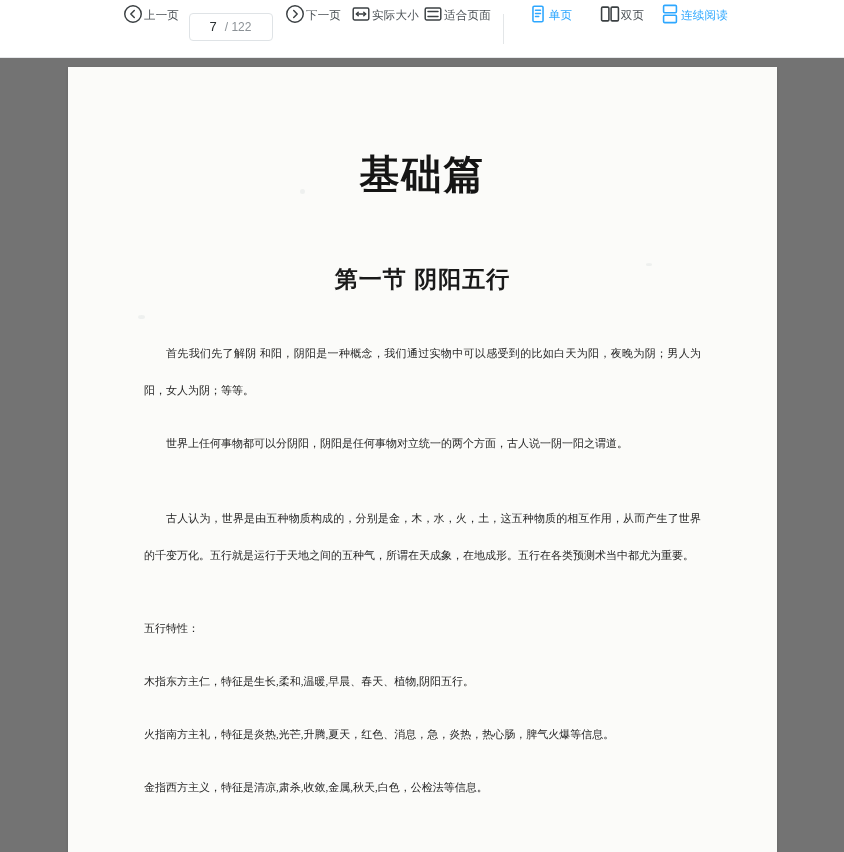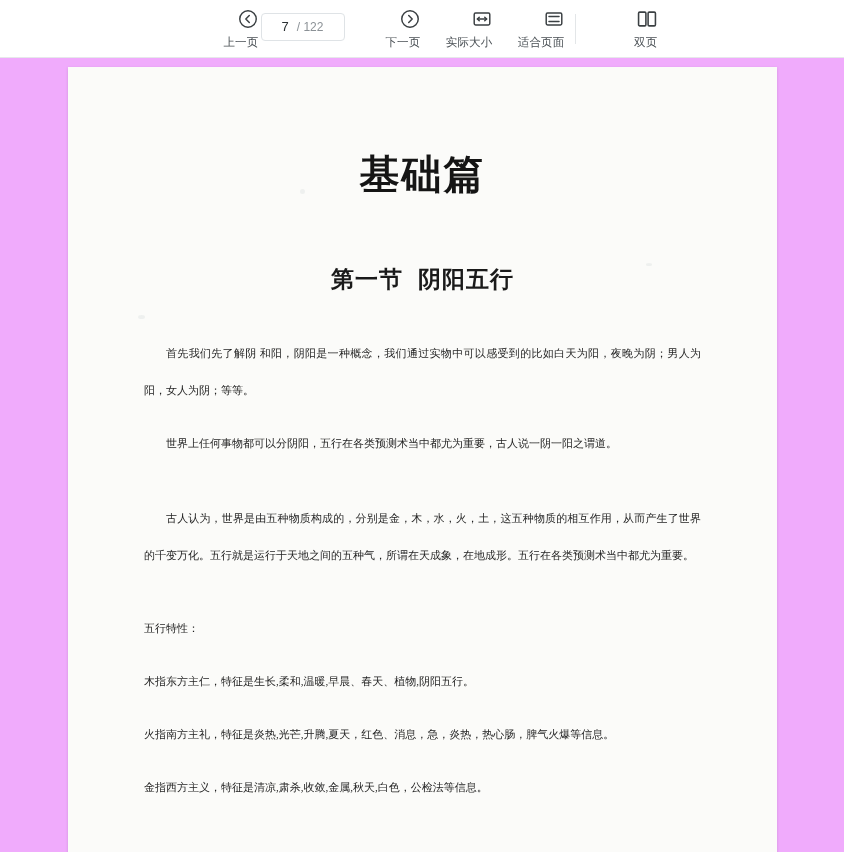--- a/index.html
+++ b/index.html
@@ -28,22 +28,22 @@
     display: flex;
     align-items: center;
     justify-content: center;
     gap: 0px;
     position: relative;
     z-index: 5;
   }
 
   .tool {
     display: flex;
-    flex-direction: column;
-    align-items: flex-end;
+    flex-direction: row;
+    align-items: flex-start;
     justify-content: center;
     width: 72px;
     height: 52px;
     cursor: pointer;
     user-select: none;
   }
 
   .tool .ico {
     color: #3b4043;
     display: block;
@@ -93,21 +93,21 @@
   }
 
   
   .page-area {
     position: absolute;
     top: 57px;
     left: 0;
     right: 0;
     bottom: 0;
     overflow: hidden;
-    background: #f0abfc;
+    background: #737373;
   }
 
   .paper {
     position: absolute;
     top: 10px;
     left: 68px;
     width: 709px;
     min-height: 830px;
     background: #fbfbf9;
     box-shadow: 0 1px 3px rgba(0,0,0,.13);
@@ -129,21 +129,21 @@
     font-family: "Liberation Sans", sans-serif;
   }
 
   .h2 {
     text-align: center;
     font-size: 23px;
     font-weight: bold;
     letter-spacing: 1px;
     margin: 62px 0 0 0;
     color: #1a1a1a;
-    font-family: Liberation Mono, monospace;
+    font-family: Liberation Sans, sans-serif;
   }
 
   .p {
     font-size: 11px;
     line-height: 37px;
     color: #1f1f1f;
     text-align: justify;
     margin: 16px;
   }
 
@@ -218,31 +218,51 @@
           <rect x="3.5" y="5.5" width="17" height="13" rx="1.5"></rect>
           <line x1="6.5" y1="9.2" x2="17.5" y2="9.2" stroke-linecap="round"></line>
           <line x1="6.5" y1="14.8" x2="17.5" y2="14.8" stroke-linecap="round"></line>
         </svg>
       </span>
       <span class="lbl">适合页面</span>
     </div>
 
     <div class="divider-v"></div>
 
+    <div class="tool active">
+      <span class="ico">
+        <svg width="22" height="22" viewBox="0 0 24 24" fill="none" stroke="currentColor" stroke-width="1.7">
+          <rect x="6.5" y="3.5" width="11" height="17" rx="1.5"></rect>
+          <line x1="9.3" y1="8" x2="14.7" y2="8" stroke-linecap="round"></line>
+          <line x1="9.3" y1="11.4" x2="14.7" y2="11.4" stroke-linecap="round"></line>
+          <line x1="9.3" y1="14.8" x2="12.8" y2="14.8" stroke-linecap="round"></line>
+        </svg>
+      </span>
+      <span class="lbl">单页</span>
+    </div>
 
     <div class="tool">
       <span class="ico">
         <svg width="22" height="22" viewBox="0 0 24 24" fill="none" stroke="currentColor" stroke-width="1.7">
           <rect x="2.8" y="4.5" width="8" height="15" rx="1.3"></rect>
           <rect x="13.2" y="4.5" width="8" height="15" rx="1.3"></rect>
         </svg>
       </span>
       <span class="lbl">双页</span>
     </div>
 
+    <div class="tool active">
+      <span class="ico">
+        <svg width="22" height="22" viewBox="0 0 24 24" fill="none" stroke="currentColor" stroke-width="1.7">
+          <rect x="5" y="2.6" width="14" height="8" rx="1.3"></rect>
+          <rect x="5" y="13.4" width="14" height="8" rx="1.3"></rect>
+        </svg>
+      </span>
+      <span class="lbl">连续阅读</span>
+    </div>
 
   </div>
 
   <div class="page-area">
     <div class="paper">
 
       <div class="speck" style="left:232px;top:122px;width:5px;height:5px;"></div>
       <div class="speck" style="left:70px;top:248px;width:7px;height:4px;"></div>
       <div class="speck" style="left:578px;top:196px;width:6px;height:3px;"></div>
 
@@ -250,21 +270,21 @@
 
         <div class="h1">基础篇</div>
 
         <div class="h2">第一节  阴阳五行</div>
 
         <div class="blk-1">
           <p class="p indent">首先我们先了解阴 和阳，阴阳是一种概念，我们通过实物中可以感受到的比如白天为阳，夜晚为阴；男人为阳，女人为阴；等等。</p>
         </div>
 
         <div class="blk-2">
-          <p class="p indent">世界上任何事物都可以分阴阳，五行在各类预测术当中都尤为重要，古人说一阴一阳之谓道。</p>
+          <p class="p indent">世界上任何事物都可以分阴阳，阴阳是任何事物对立统一的两个方面，古人说一阴一阳之谓道。</p>
         </div>
 
         <div class="blk-3">
           <p class="p indent">古人认为，世界是由五种物质构成的，分别是金，木，水，火，土，这五种物质的相互作用，从而产生了世界的千变万化。五行就是运行于天地之间的五种气，所谓在天成象，在地成形。五行在各类预测术当中都尤为重要。</p>
         </div>
 
         <div class="blk-4 list">
           <p class="p">五行特性：</p>
           <p class="p">木指东方主仁，特征是生长,柔和,温暖,早晨、春天、植物,阴阳五行。</p>
           <p class="p">火指南方主礼，特征是炎热,光芒,升腾,夏天，红色、消息，急，炎热，热心肠，脾气火爆等信息。</p>

